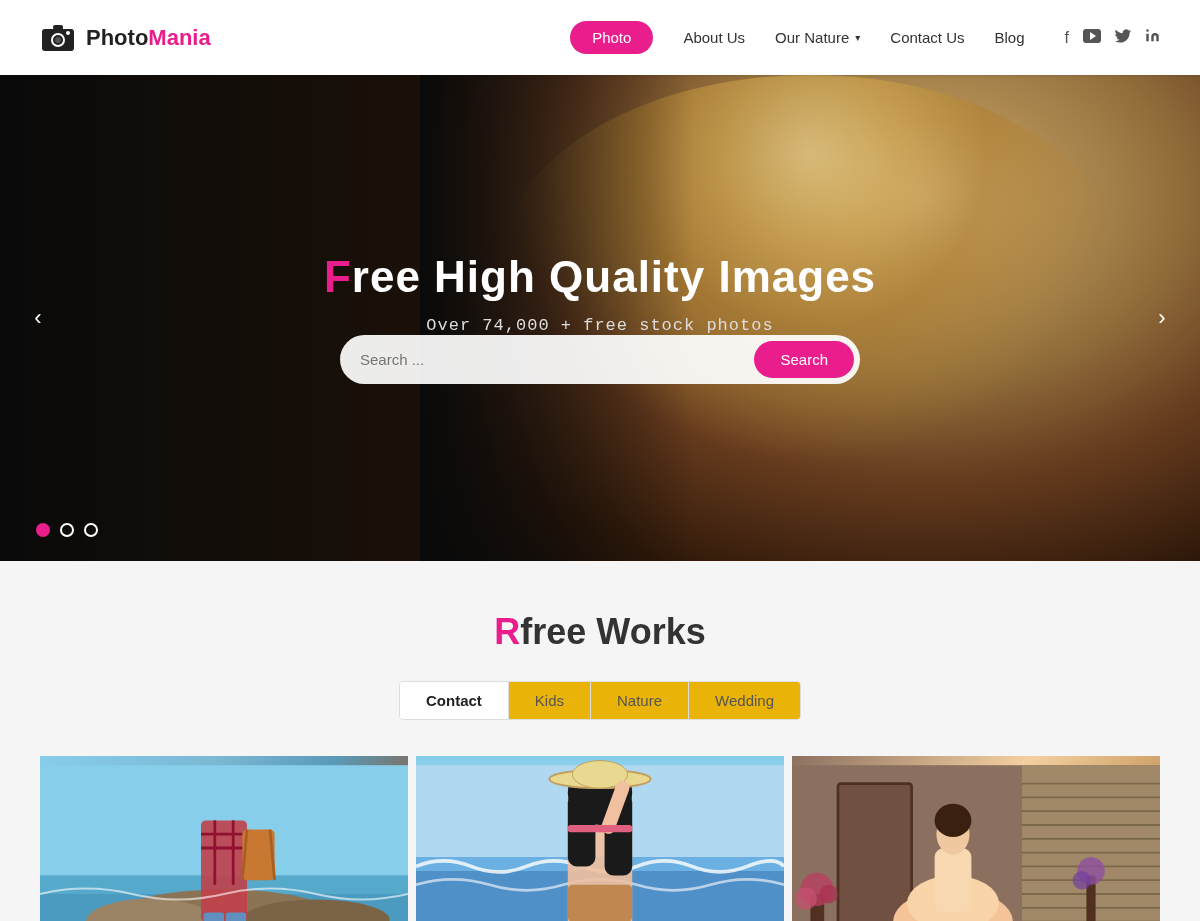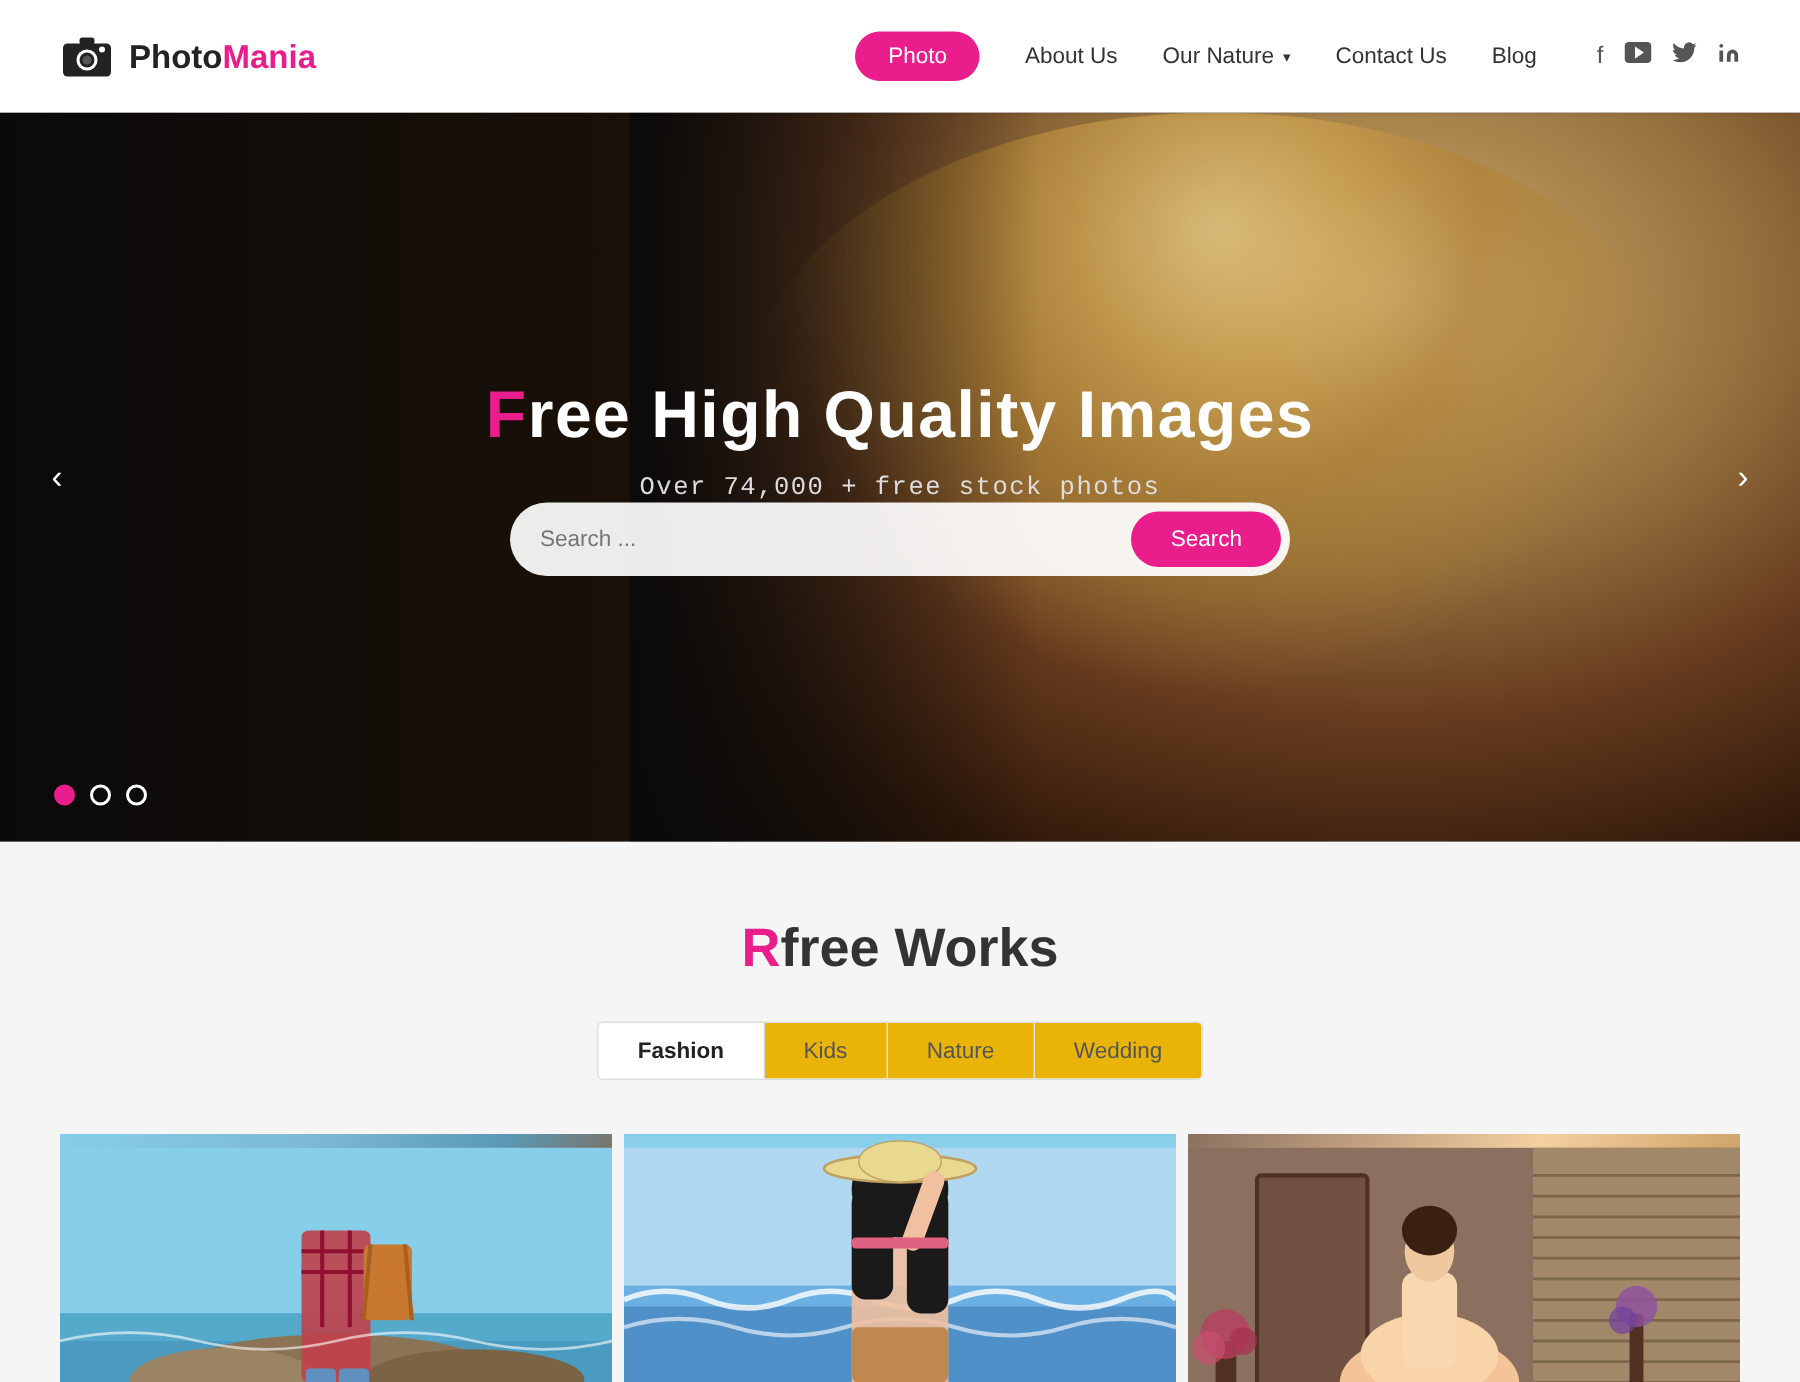--- a/index.html
+++ b/index.html
@@ -337,21 +337,21 @@
   <div class="slider-prev">‹</div>
   <div class="slider-next">›</div>
 </section>
 
 <section class="recent-works">
   <h2 class="section-title">
     <span class="first-letter">R</span><span>free Works</span>
   </h2>
 
   <div class="filter-tabs">
-    <div class="filter-tab active">Fashion</div>
+    <div class="filter-tab active">Contact</div>
     <div class="filter-tab">Kids</div>
     <div class="filter-tab">Nature</div>
     <div class="filter-tab">Wedding</div>
   </div>
 
   
   <div class="image-grid">
 
     <div class="grid-item" style="height:230px;">
       <svg width="100%" height="100%" viewBox="0 0 400 230" xmlns="http://www.w3.org/2000/svg">

